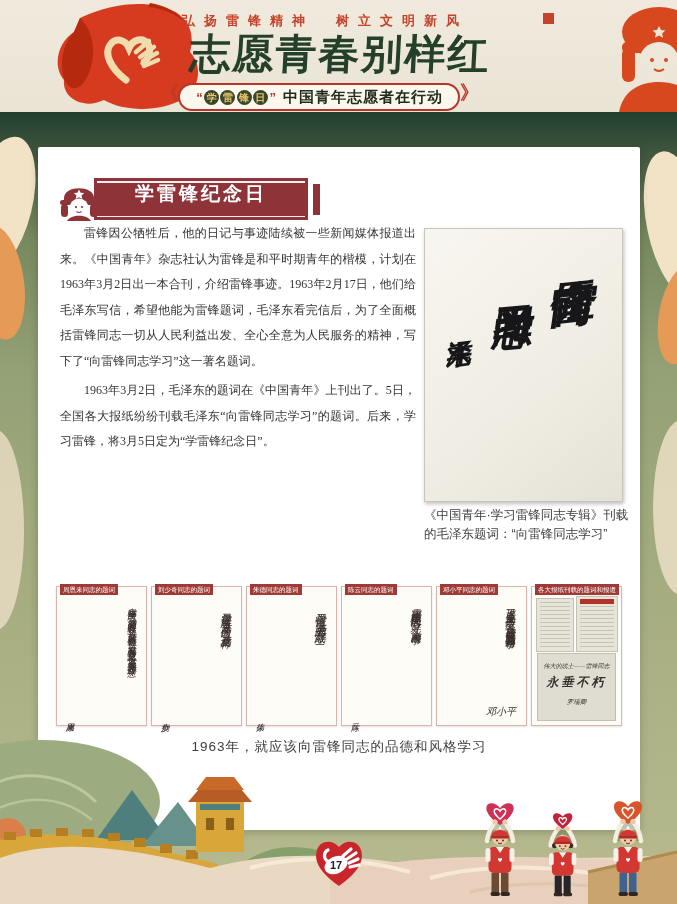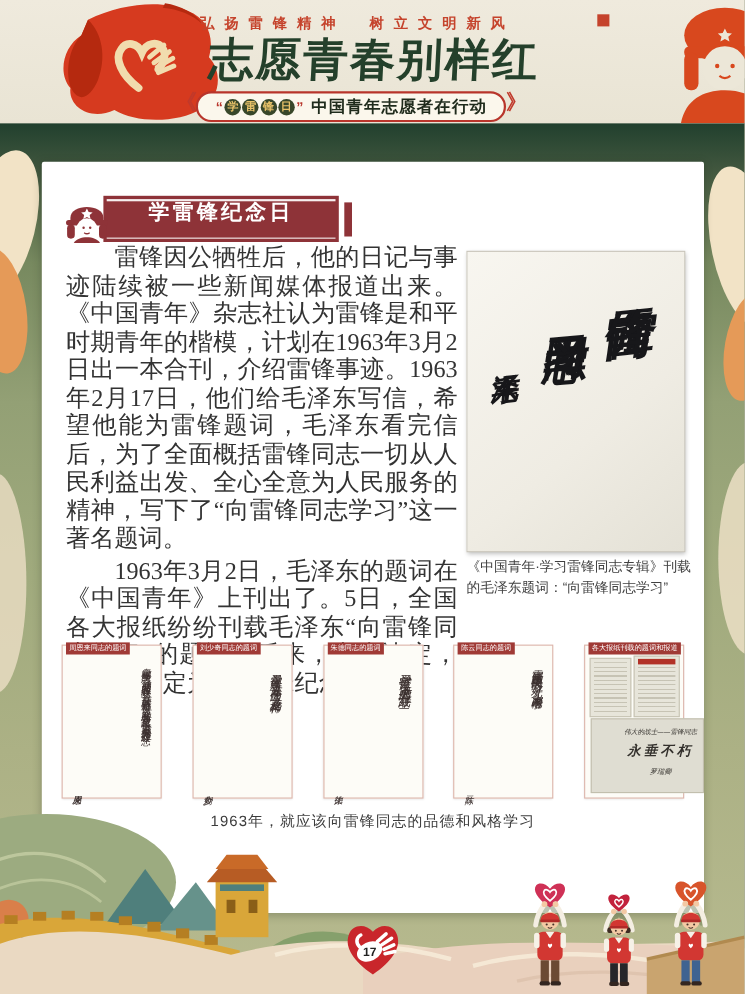--- a/index.html
+++ b/index.html
@@ -40,21 +40,21 @@
   .ribbon{position:relative;width:214px;height:42px;background:#8e3338;margin-left:-8px;}
   .ribbon::before,.ribbon::after{content:"";position:absolute;left:3px;right:3px;height:1.5px;
     background:rgba(255,255,255,.92);}
   .ribbon::before{top:3px;} .ribbon::after{bottom:3px;}
   .ribbon-text{display:block;text-align:center;color:#fff;font-weight:bold;font-size:19px;
     letter-spacing:3px;line-height:31px;}
   .ribbon-end{width:7px;height:31px;background:#8e3338;margin-left:5px;}
 
   
   .article{position:absolute;left:22px;top:74px;width:356px;color:#333;
-    font-family:"Liberation Serif","DejaVu Serif",serif;font-size:22px;
+    font-family:"Liberation Serif","DejaVu Serif",serif;font-size:12px;
     line-height:25.5px;text-align:justify;}
   .article p{margin:0 0 4px 0;text-indent:2em;}
 
   
   .photo{position:absolute;left:386px;top:81px;width:197px;height:272px;
     background:linear-gradient(140deg,#f8f6f0 0%,#efece3 60%,#e4e1d6 100%);
     border:1px solid #c9c5ba;box-shadow:1px 2px 4px rgba(0,0,0,.25);}
   .callig-col{position:absolute;writing-mode:vertical-rl;font-family:"DejaVu Serif",serif;
     font-weight:900;color:#17171a;font-style:italic;}
   .photo-caption{position:absolute;left:386px;top:359px;width:214px;font-size:12.5px;
@@ -71,21 +71,21 @@
   .ins-body{position:absolute;right:8px;top:14px;height:100px;writing-mode:vertical-rl;
     font-family:"DejaVu Serif",serif;font-style:italic;font-size:8.5px;line-height:13px;
     color:#3a2f2e;letter-spacing:1px;}
   .ins-sign{position:absolute;left:6px;bottom:8px;writing-mode:vertical-rl;
     font-family:"DejaVu Serif",serif;font-style:italic;font-size:8px;color:#3a2f2e;}
   .np{position:absolute;background:#e7e5da;border:1px solid #c6c2b2;}
   .np-lines{position:absolute;inset:3px;background:repeating-linear-gradient(
     180deg,#b9b5a4 0 1px,transparent 1px 4px);opacity:.7;}
   .np-masthead{position:absolute;left:3px;top:2px;right:3px;height:5px;background:#b23227;}
   .ins-paper{position:absolute;left:5px;top:66px;width:77px;height:66px;background:#dfddd2;
-    border:1px solid #c2bfae;text-align:center;color:#33302c;padding-left:24px;}
+    border:1px solid #c2bfae;text-align:center;color:#33302c;}
   .ins-paper .small{font-size:6px;line-height:8px;margin-top:8px;
     font-family:"DejaVu Serif",serif;font-style:italic;}
   .ins-paper .big{font-size:12px;font-weight:bold;letter-spacing:3px;margin-top:4px;
     font-family:"DejaVu Serif",serif;font-style:italic;}
   .ins-paper .sig{font-size:6.5px;margin-top:7px;font-family:Liberation Mono, monospace;
     font-style:italic;}
 
   .row-caption{position:absolute;left:0;top:591px;width:602px;text-align:center;
     font-size:13.5px;color:#3c3c3c;letter-spacing:1px;}
 
@@ -164,21 +164,21 @@
         <path d="M11,44 C15,37 31,37 35,44 Z" fill="#8e3338"></path>
       </svg>
       <div class="ribbon">
         <span class="ribbon-text">学雷锋纪念日</span>
       </div>
       <div class="ribbon-end"></div>
     </div>
 
     <div class="article">
       <p>雷锋因公牺牲后，他的日记与事迹陆续被一些新闻媒体报道出来。《中国青年》杂志社认为雷锋是和平时期青年的楷模，计划在1963年3月2日出一本合刊，介绍雷锋事迹。1963年2月17日，他们给毛泽东写信，希望他能为雷锋题词，毛泽东看完信后，为了全面概括雷锋同志一切从人民利益出发、全心全意为人民服务的精神，写下了“向雷锋同志学习”这一著名题词。</p>
-      <p>1963年3月2日，毛泽东的题词在《中国青年》上刊出了。5日，全国各大报纸纷纷刊载毛泽东“向雷锋同志学习”的题词。后来，中央决定，将3月5日定为“学雷锋纪念日”。</p>
+      <p>1963年3月2日，毛泽东的题词在《中国青年》上刊出了。5日，全国各大报纸纷纷刊载毛泽东“向雷锋同志学习”的题词。后来，学习雷锋，将3月5日定为“学雷锋纪念日”。</p>
     </div>
 
     <div class="photo">
       <span class="callig-col" style="right:26px;top:16px;font-size:46px;transform:rotate(-6deg);">向雷锋</span>
       <span class="callig-col" style="right:88px;top:48px;font-size:40px;transform:rotate(-5deg);">同志学习</span>
       <span class="callig-col" style="right:152px;top:92px;font-size:25px;transform:rotate(-7deg);">毛泽东</span>
     </div>
     <div class="photo-caption">《中国青年·学习雷锋同志专辑》刊载的毛泽东题词：“向雷锋同志学习”</div>
 
     <div class="ins-row">
@@ -200,20 +200,25 @@
         <div class="ins-body" style="font-size:11px;line-height:18px;top:18px;">学习雷锋 做毛主席的 好战士</div>
         <div class="ins-sign">朱德</div>
       </div>
 
       <div class="ins-card">
         <div class="ins-label">陈云同志的题词</div>
         <div class="ins-body" style="font-size:10px;line-height:16px;">雷锋同志是中国人民的 好儿子 大家向他学习</div>
         <div class="ins-sign">陈云</div>
       </div>
 
+      <div class="ins-card">
+        <div class="ins-label">邓小平同志的题词</div>
+        <div class="ins-body" style="font-size:9.5px;line-height:15px;">谁愿当一个真正的共产主义者 就应该向雷锋同志的品德和风格学习</div>
+        <div class="ins-sign" style="writing-mode:horizontal-tb;left:auto;right:10px;bottom:6px;font-size:10px;">邓小平</div>
+      </div>
 
       <div class="ins-card">
         <div class="ins-label">各大报纸刊载的题词和报道</div>
         <div class="np" style="left:4px;top:11px;width:36px;height:52px;">
           <div class="np-lines"></div>
         </div>
         <div class="np" style="left:44px;top:9px;width:40px;height:54px;">
           <div class="np-masthead"></div>
           <div class="np-lines" style="top:9px;"></div>
         </div>

